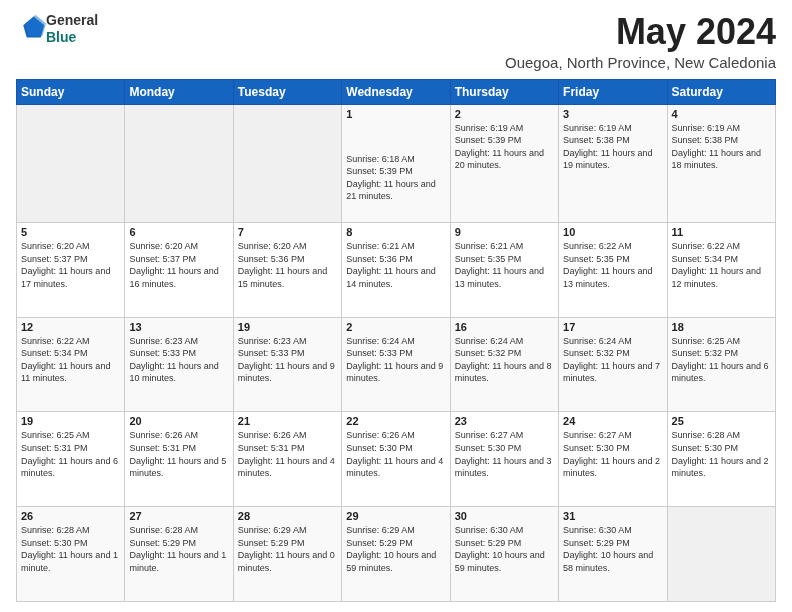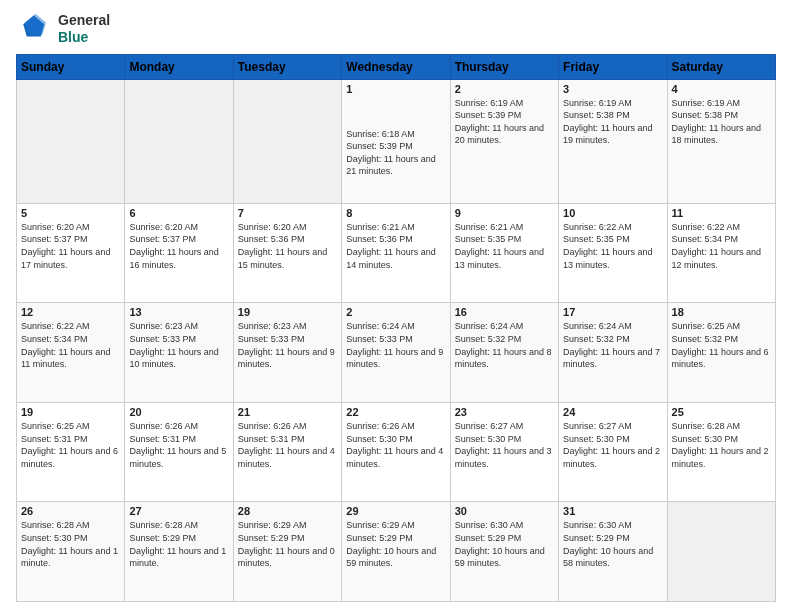--- a/index.html
+++ b/index.html
@@ -18,22 +18,22 @@
       flex-direction: column;
     }
     .header {
       display: flex;
       justify-content: space-between;
       align-items: flex-start;
       margin-bottom: 8px;
     }
     .logo {
       display: flex;
-      align-items: flex-start;
-      gap: 12px;
+      align-items: center;
+      gap: 0px;
     }
     .logo-icon {
       width: 28px;
       height: 28px;
       margin-left: 2px;
     }
     .title-block {
       text-align: right;
     }
     .month-year {
@@ -48,21 +48,21 @@
       margin-top: 2px;
     }
     .calendar {
       flex: 1;
       border-collapse: collapse;
       width: 100%;
       table-layout: fixed;
     }
     .calendar thead tr th {
       background-color: #1565c0;
-      color: #000000;
+      color: #ffffff;
       font-size: 12px;
       font-weight: bold;
       padding: 5px 4px;
       text-align: left;
       border: 1px solid #1555aa;
     }
     .calendar tbody tr td {
       border: 1px solid #ccc;
       vertical-align: top;
       padding: 3px 4px;
@@ -99,20 +99,24 @@
         <svg class="logo-icon" viewBox="0 0 32 32">
           <polygon points="18,4 30,14 26,28 10,28 6,14" fill="#1565c0"></polygon>
           <polygon points="20,2 32,12 28,26 12,26 8,12" fill="#1976d2" opacity="0.5"></polygon>
         </svg>
       </div>
       <div>
         <div style="font-size:14px; font-weight:bold; color:#333; line-height:1.2;">General</div>
         <div style="font-size:14px; font-weight:bold; color:#0f766e; line-height:1.2;">Blue</div>
       </div>
     </div>
+    <div class="title-block">
+      <div class="month-year">May 2024</div>
+      <div class="location">Ouegoa, North Province, New Caledonia</div>
+    </div>
   </div>
 
   <table class="calendar">
     <thead>
       <tr id="header-row">
       <th>Sunday</th>
           <th>Monday</th>
           <th>Tuesday</th>
           <th>Wednesday</th>
           <th>Thursday</th>

